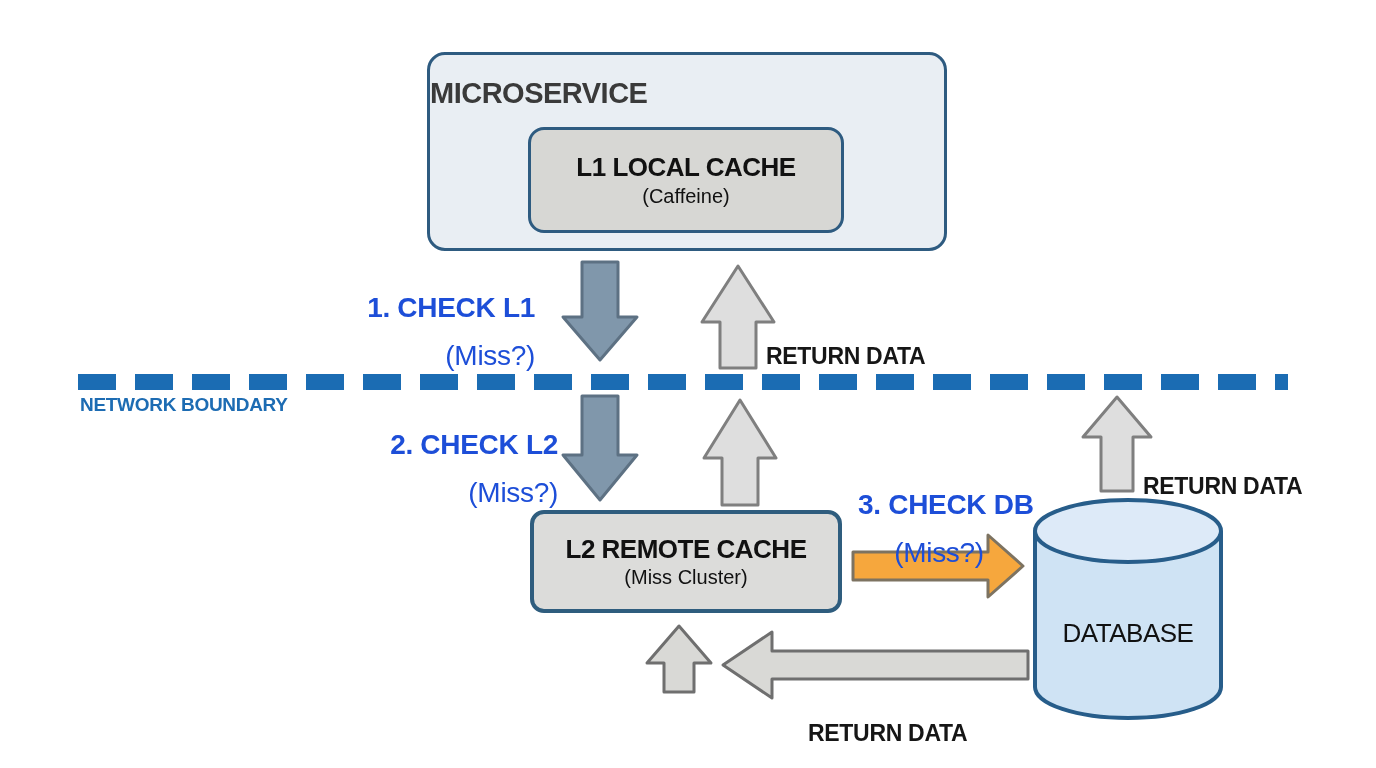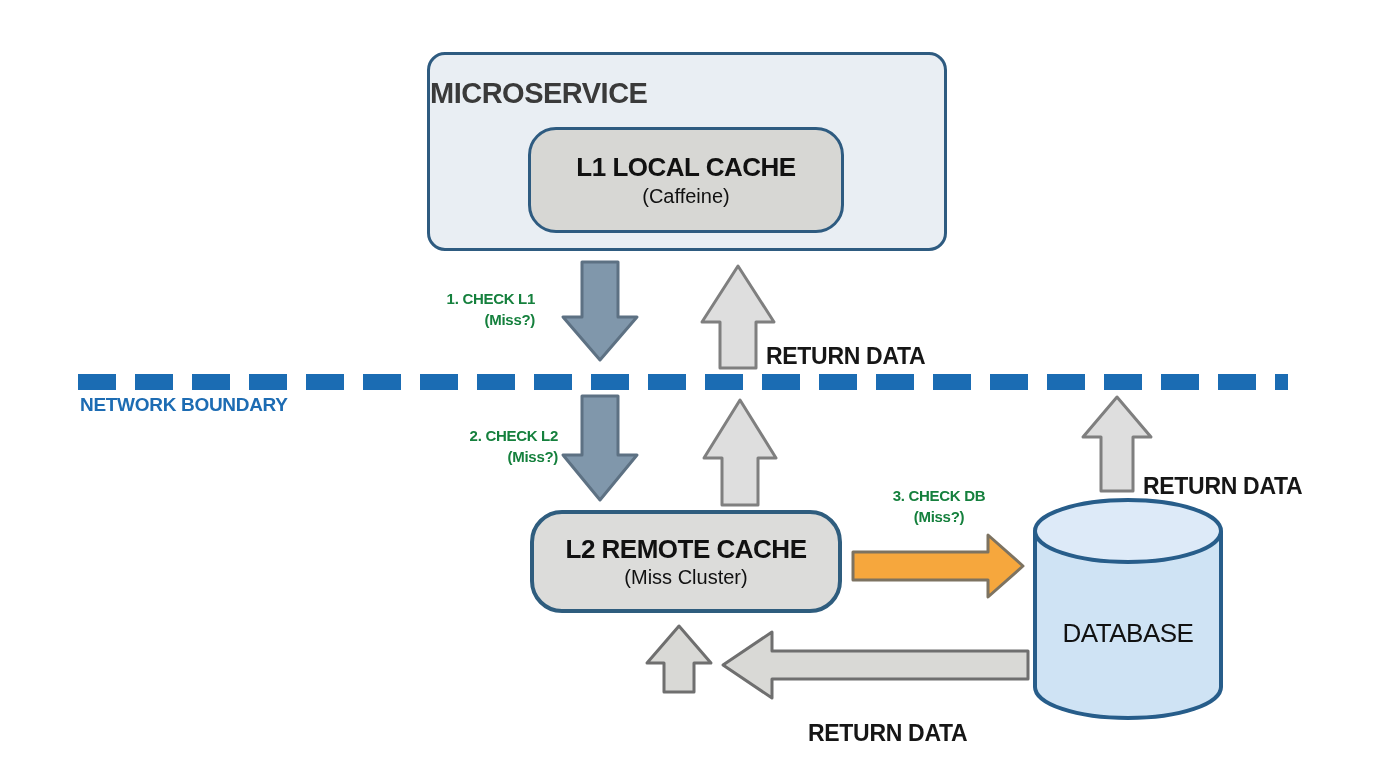--- a/index.html
+++ b/index.html
@@ -12,33 +12,33 @@
   .microservice{
     left:427px;top:52px;width:520px;height:199px;
     background:#e9eef3;border:3px solid #2e5b80;border-radius:18px;
   }
   .microservice-title{
     position:absolute;left:0;top:22px;width:100%;
     font-size:29px;font-weight:bold;letter-spacing:-0.5px;color:#3a3a3a;
   }
   .l1-box{
     left:528px;top:127px;width:316px;height:106px;
-    background:#d7d7d4;border:3px solid #2e5b80;border-radius:28px;
+    background:#d7d7d4;border:3px solid #2e5b80;border-radius:16px;
     display:flex;flex-direction:column;align-items:center;justify-content:center;
   }
   .l2-box{
     left:530px;top:510px;width:312px;height:103px;
-    background:#dcdcda;border:4px solid #2f5d7e;border-radius:32px;
+    background:#dcdcda;border:4px solid #2f5d7e;border-radius:14px;
     display:flex;flex-direction:column;align-items:center;justify-content:center;
   }
   .cache-title{font-size:26px;font-weight:bold;letter-spacing:-0.5px;color:#111;line-height:1.2;}
   .cache-sub{font-size:20px;color:#111;line-height:1.2;}
   .lbl{position:absolute;white-space:nowrap;}
-  .step-lbl{font-size:15px;font-weight:bold;letter-spacing:-0.3px;color:#15803d;line-height:1.42;}
-  .step-lbl .miss{font-weight:bold;}
+  .step-lbl{font-size:28px;font-weight:bold;letter-spacing:-0.3px;color:#1d4ed8;line-height:1.42;}
+  .step-lbl .miss{font-weight:normal;margin-top:8px;}
   .ret-lbl{font-size:23px;font-weight:bold;letter-spacing:-0.3px;color:#161616;margin-top:32px;}
   .boundary-lbl{
     left:80px;top:394px;font-size:19px;font-weight:bold;letter-spacing:-0.3px;color:#1d6cb3;
   }
   .db-lbl{
     position:absolute;left:1035px;top:618px;width:186px;text-align:center;
     font-size:26px;font-weight:normal;letter-spacing:-0.5px;color:#111;
   }
   .ta-r{text-align:right;}
   .ta-c{text-align:center;}

